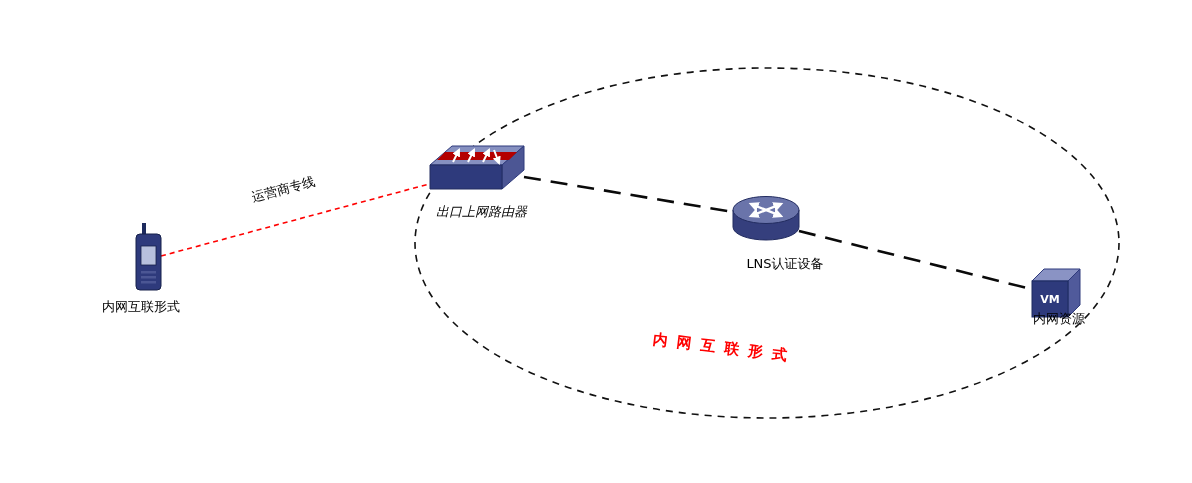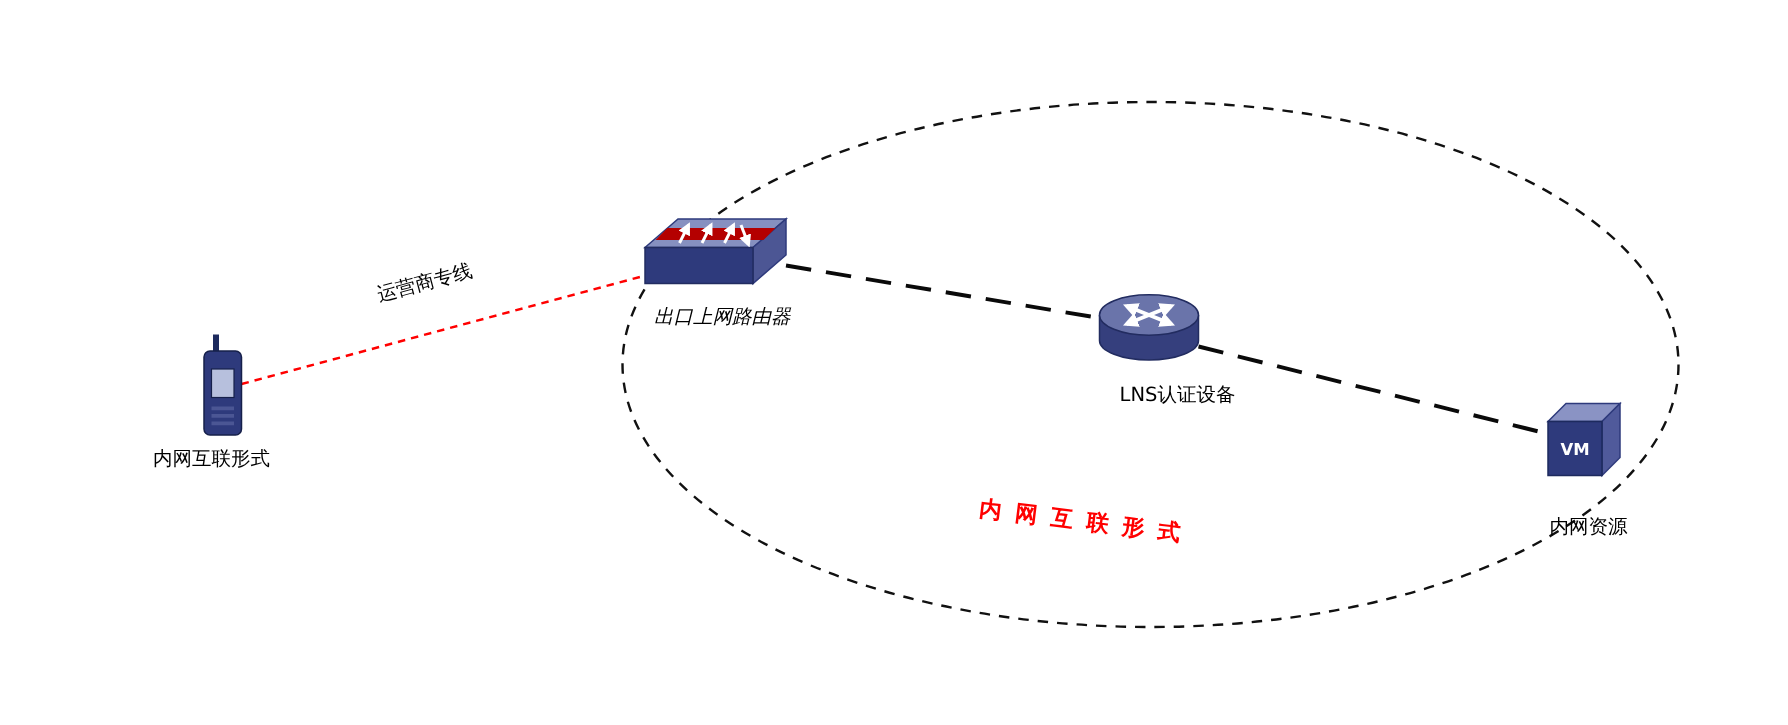--- a/index.html
+++ b/index.html
@@ -70,16 +70,16 @@
   </svg>
 
   <div class="lbl center" style="left:88px;top:299px;width:106px;">内网互联形式</div>
 
   <div class="lbl lbl-carrier" style="left:252px;top:190px;">运营商专线</div>
 
   <div class="lbl" style="left:436px;top:204px;font-style:italic;">出口上网路由器</div>
 
   <div class="lbl center" style="left:732px;top:256px;width:106px;">LNS认证设备</div>
 
-  <div class="lbl center" style="left:1016px;top:344px;width:86px;font-family:Liberation Mono, monospace;">内网资源</div>
+  <div class="lbl center" style="left:1016px;top:312px;width:86px;font-family:Liberation Mono, monospace;">内网资源</div>
 
   <div class="lbl lbl-boundary" style="left:654px;top:330px;">内网互联形式</div>
 </div>
 
 </body></html>

